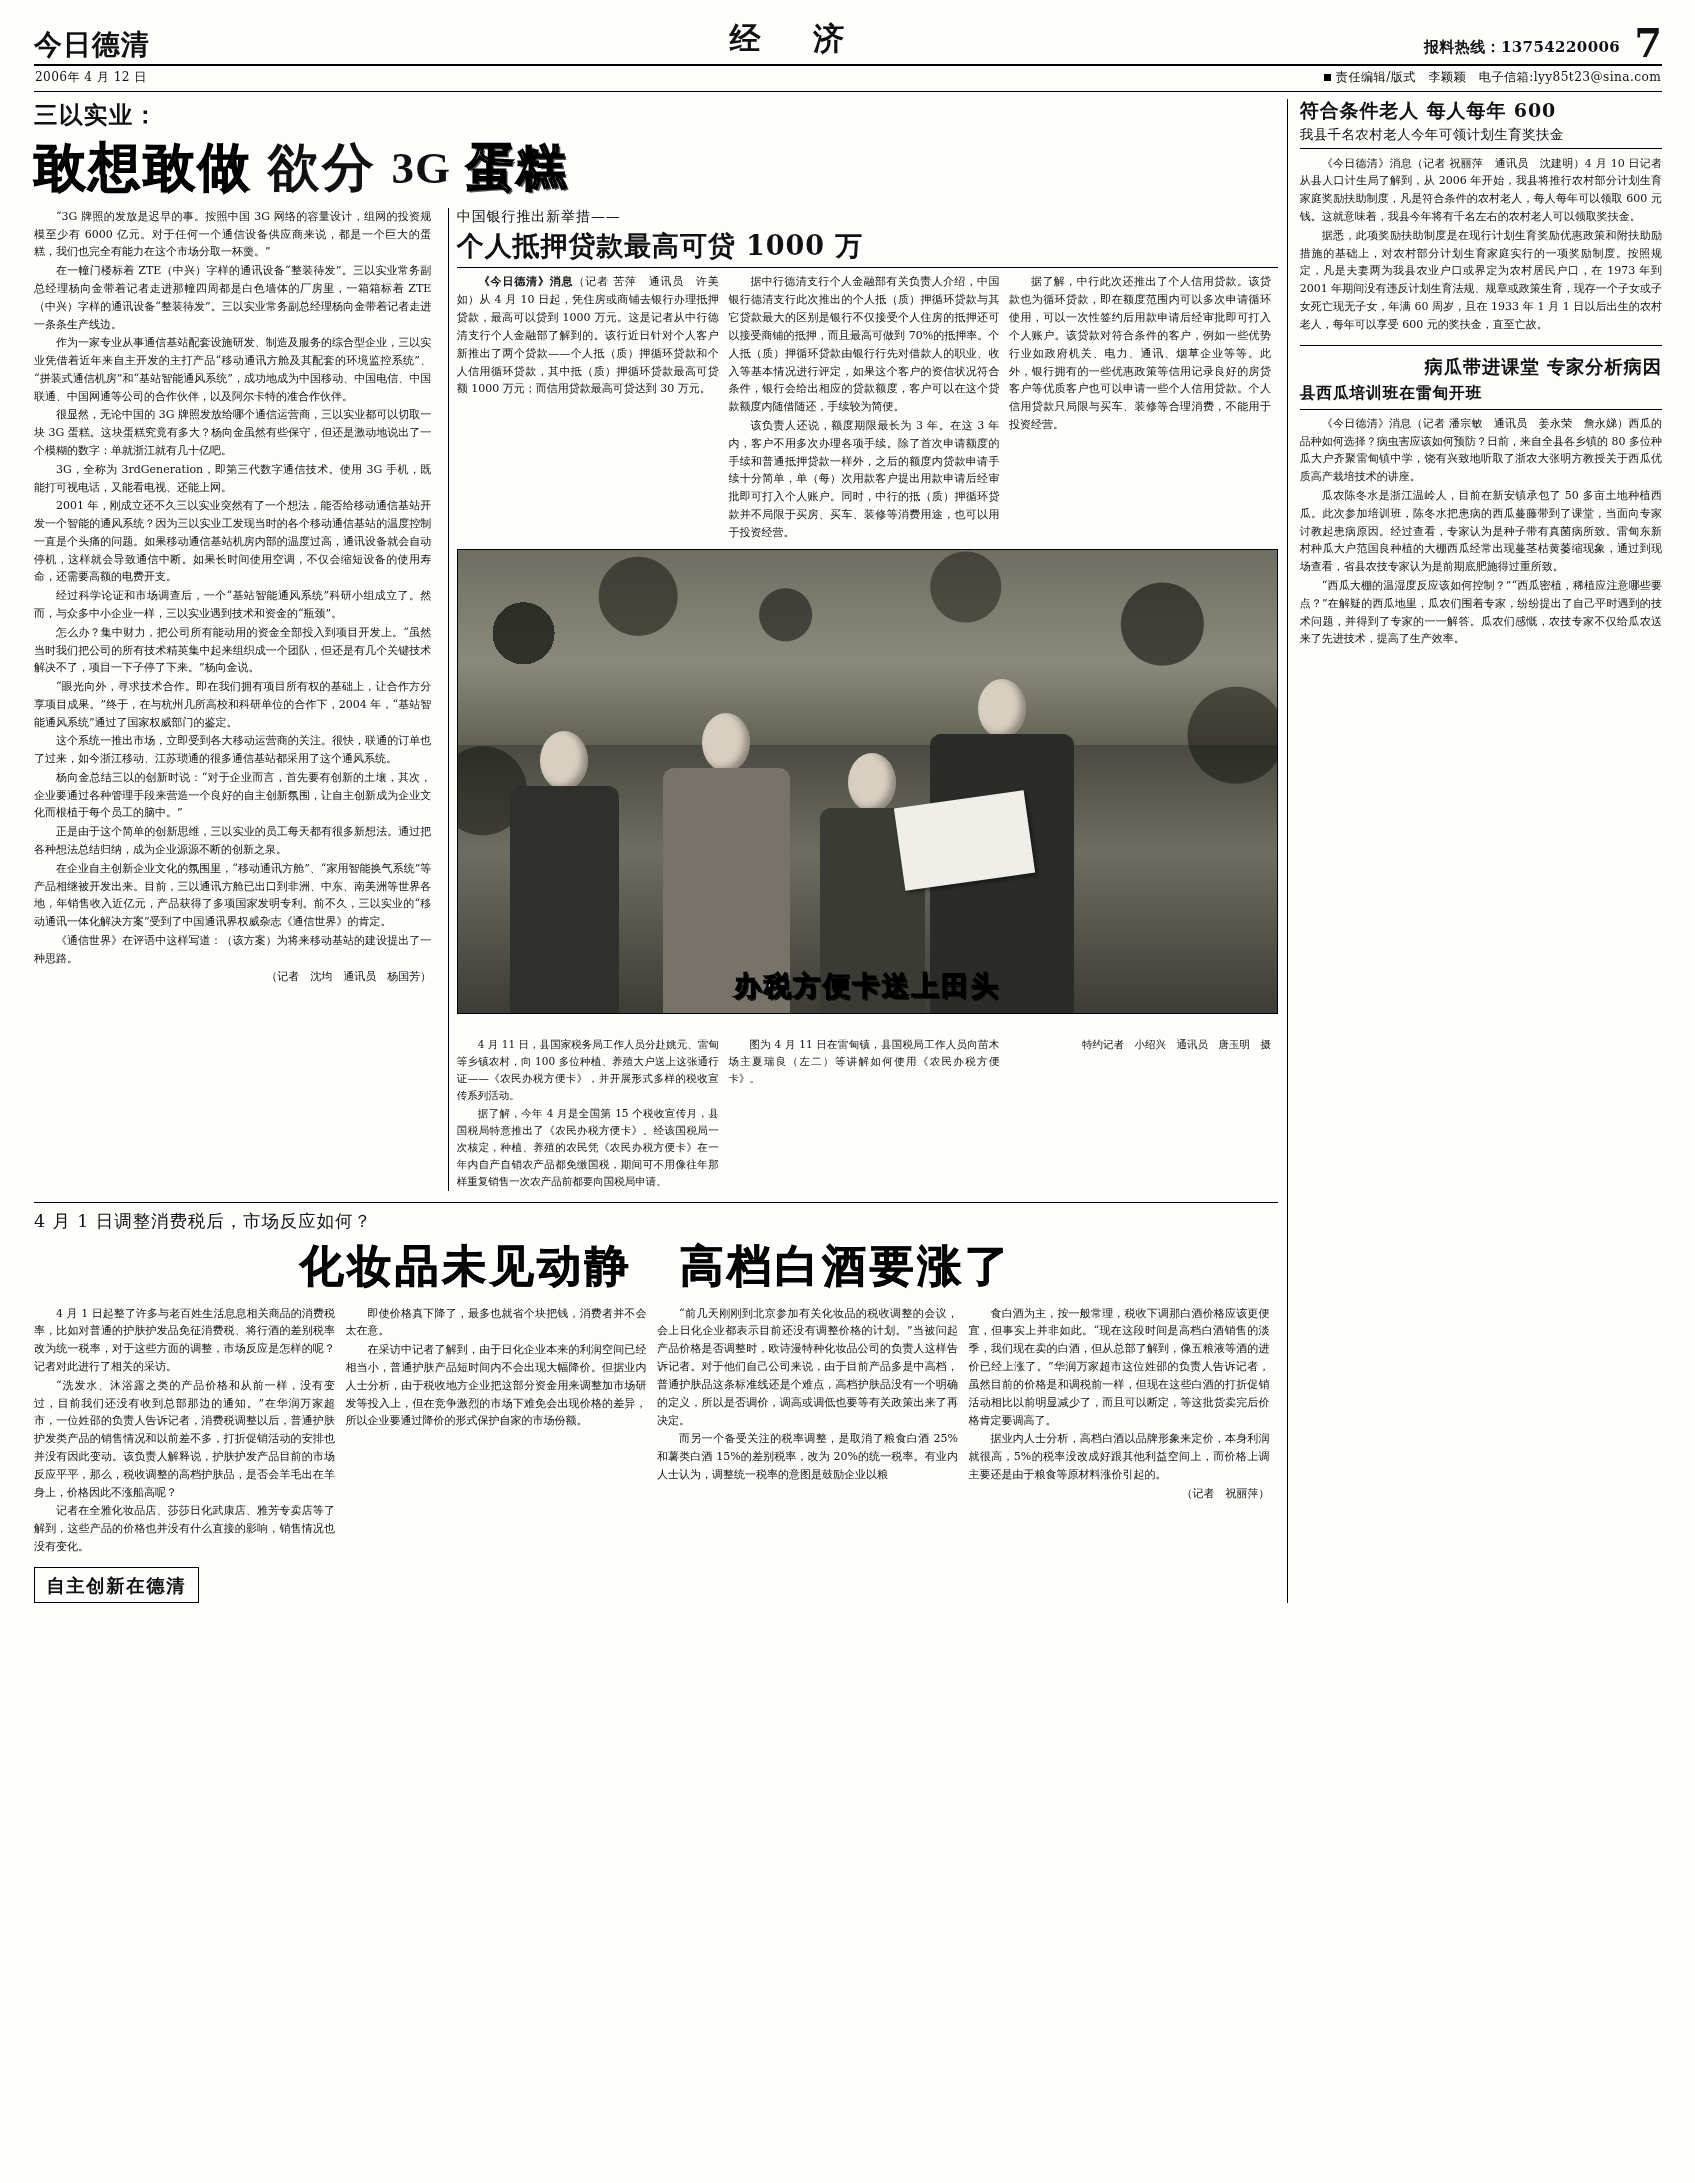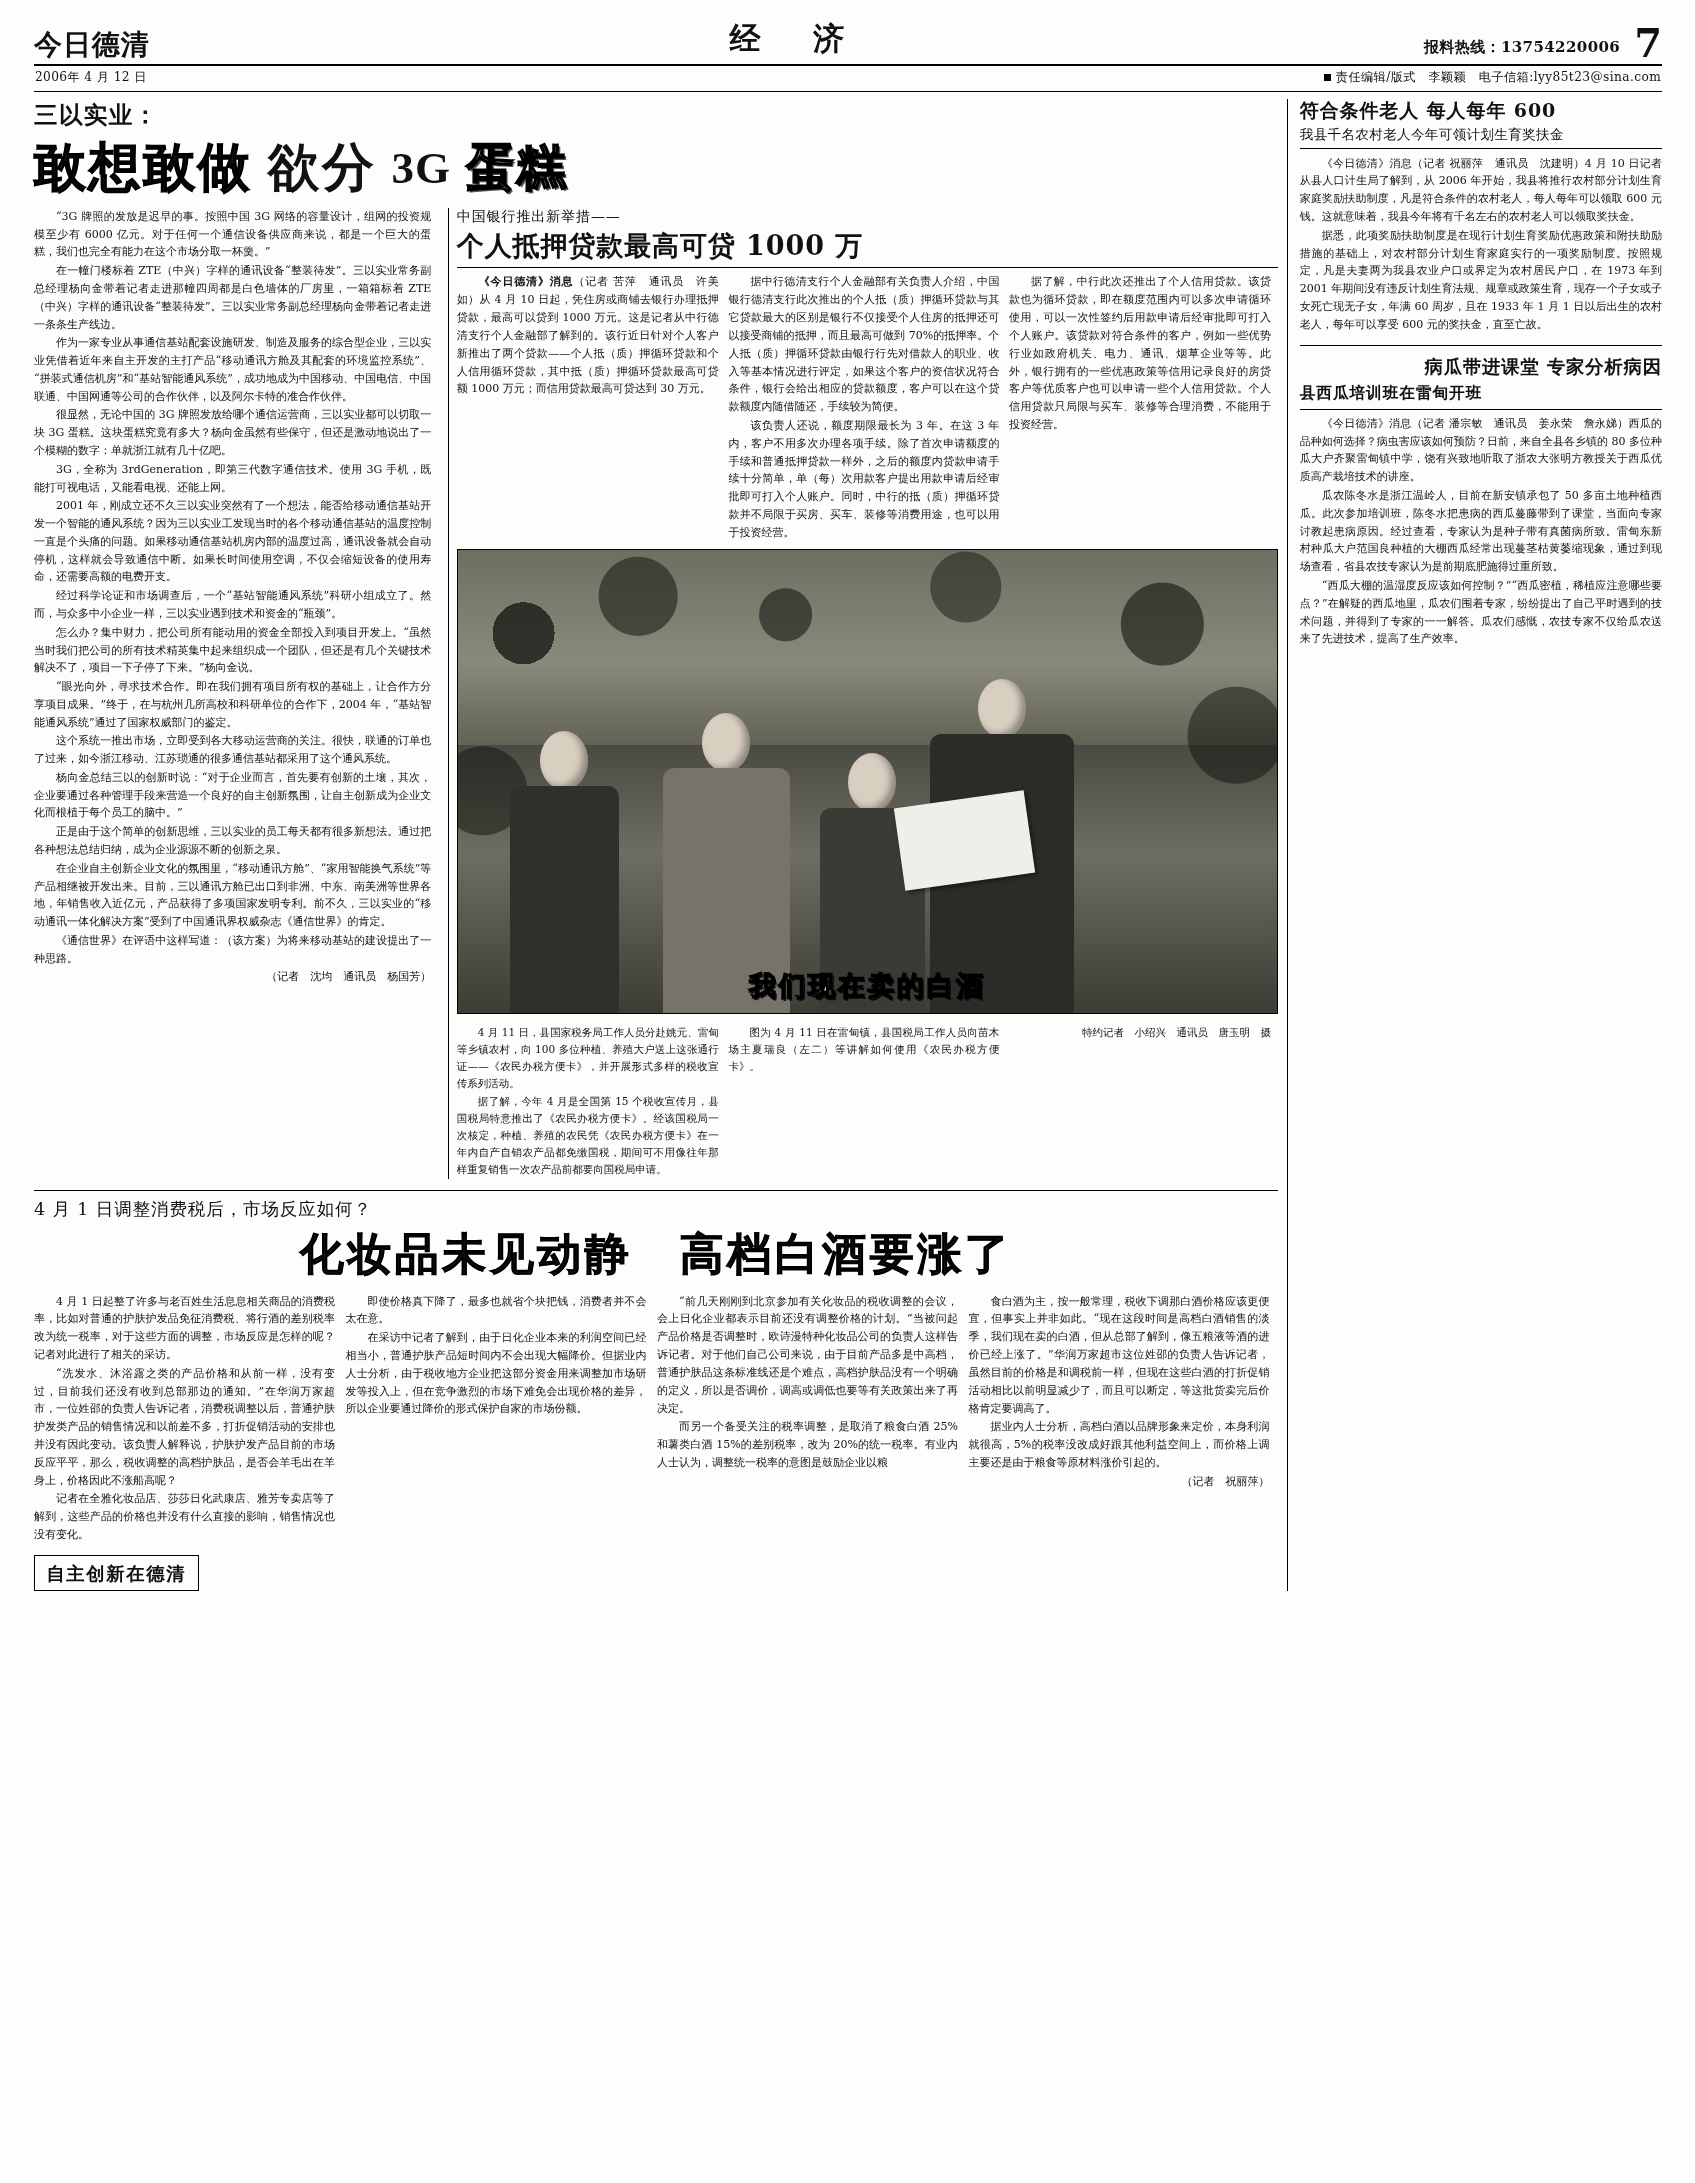--- a/index.html
+++ b/index.html
@@ -231,21 +231,21 @@
     font-size:27px;
     font-weight:bold;
     letter-spacing:2.6px;
     color:#fff;
     -webkit-text-stroke:1.3px #000;
     text-shadow: 1.7px 1.7px 0 rgba(0,0,0,.85);
   }
 
   .capt {
     display:flex;
-    margin-top:10px;
+    margin-top:22px;
   }
   .capt .c {
     font-size:10.5px;
     line-height:1.6;
     text-align:justify;
   }
   .capt p { margin:0 0 1.7px 0; text-indent:2em; }
   .capt .sig { text-align:right; text-indent:0; }
 
   
@@ -403,21 +403,21 @@
             <div class="fig f3">
                 <div class="head"></div>
                 <div class="torso"></div>
               </div>
             <div class="fig f4">
                 <div class="head"></div>
                 <div class="torso"></div>
               </div>
             <div class="paper-prop"></div>
             <div class="photo-caption-bar">
-              <span>我们现在卖的白酒</span>
+              <span>办税方便卡送上田头</span>
             </div>
           </div>
 
           <div class="capt">
             <div class="c" style="width:262px;padding-right:9.6px;">
               <p>4 月 11 日，县国家税务局工作人员分赴姚元、雷甸等乡镇农村，向 100 多位种植、养殖大户送上这张通行证——《农民办税方便卡》，并开展形式多样的税收宣传系列活动。</p>
               <p>据了解，今年 4 月是全国第 15 个税收宣传月，县国税局特意推出了《农民办税方便卡》。经该国税局一次核定，种植、养殖的农民凭《农民办税方便卡》在一年内自产自销农产品都免缴国税，期间可不用像往年那样重复销售一次农产品前都要向国税局申请。</p>
             </div>
             <div class="c" style="width:271px;padding-right:9.6px;">
               <p>图为 4 月 11 日在雷甸镇，县国税局工作人员向苗木场主夏瑞良（左二）等讲解如何使用《农民办税方便卡》。</p>

